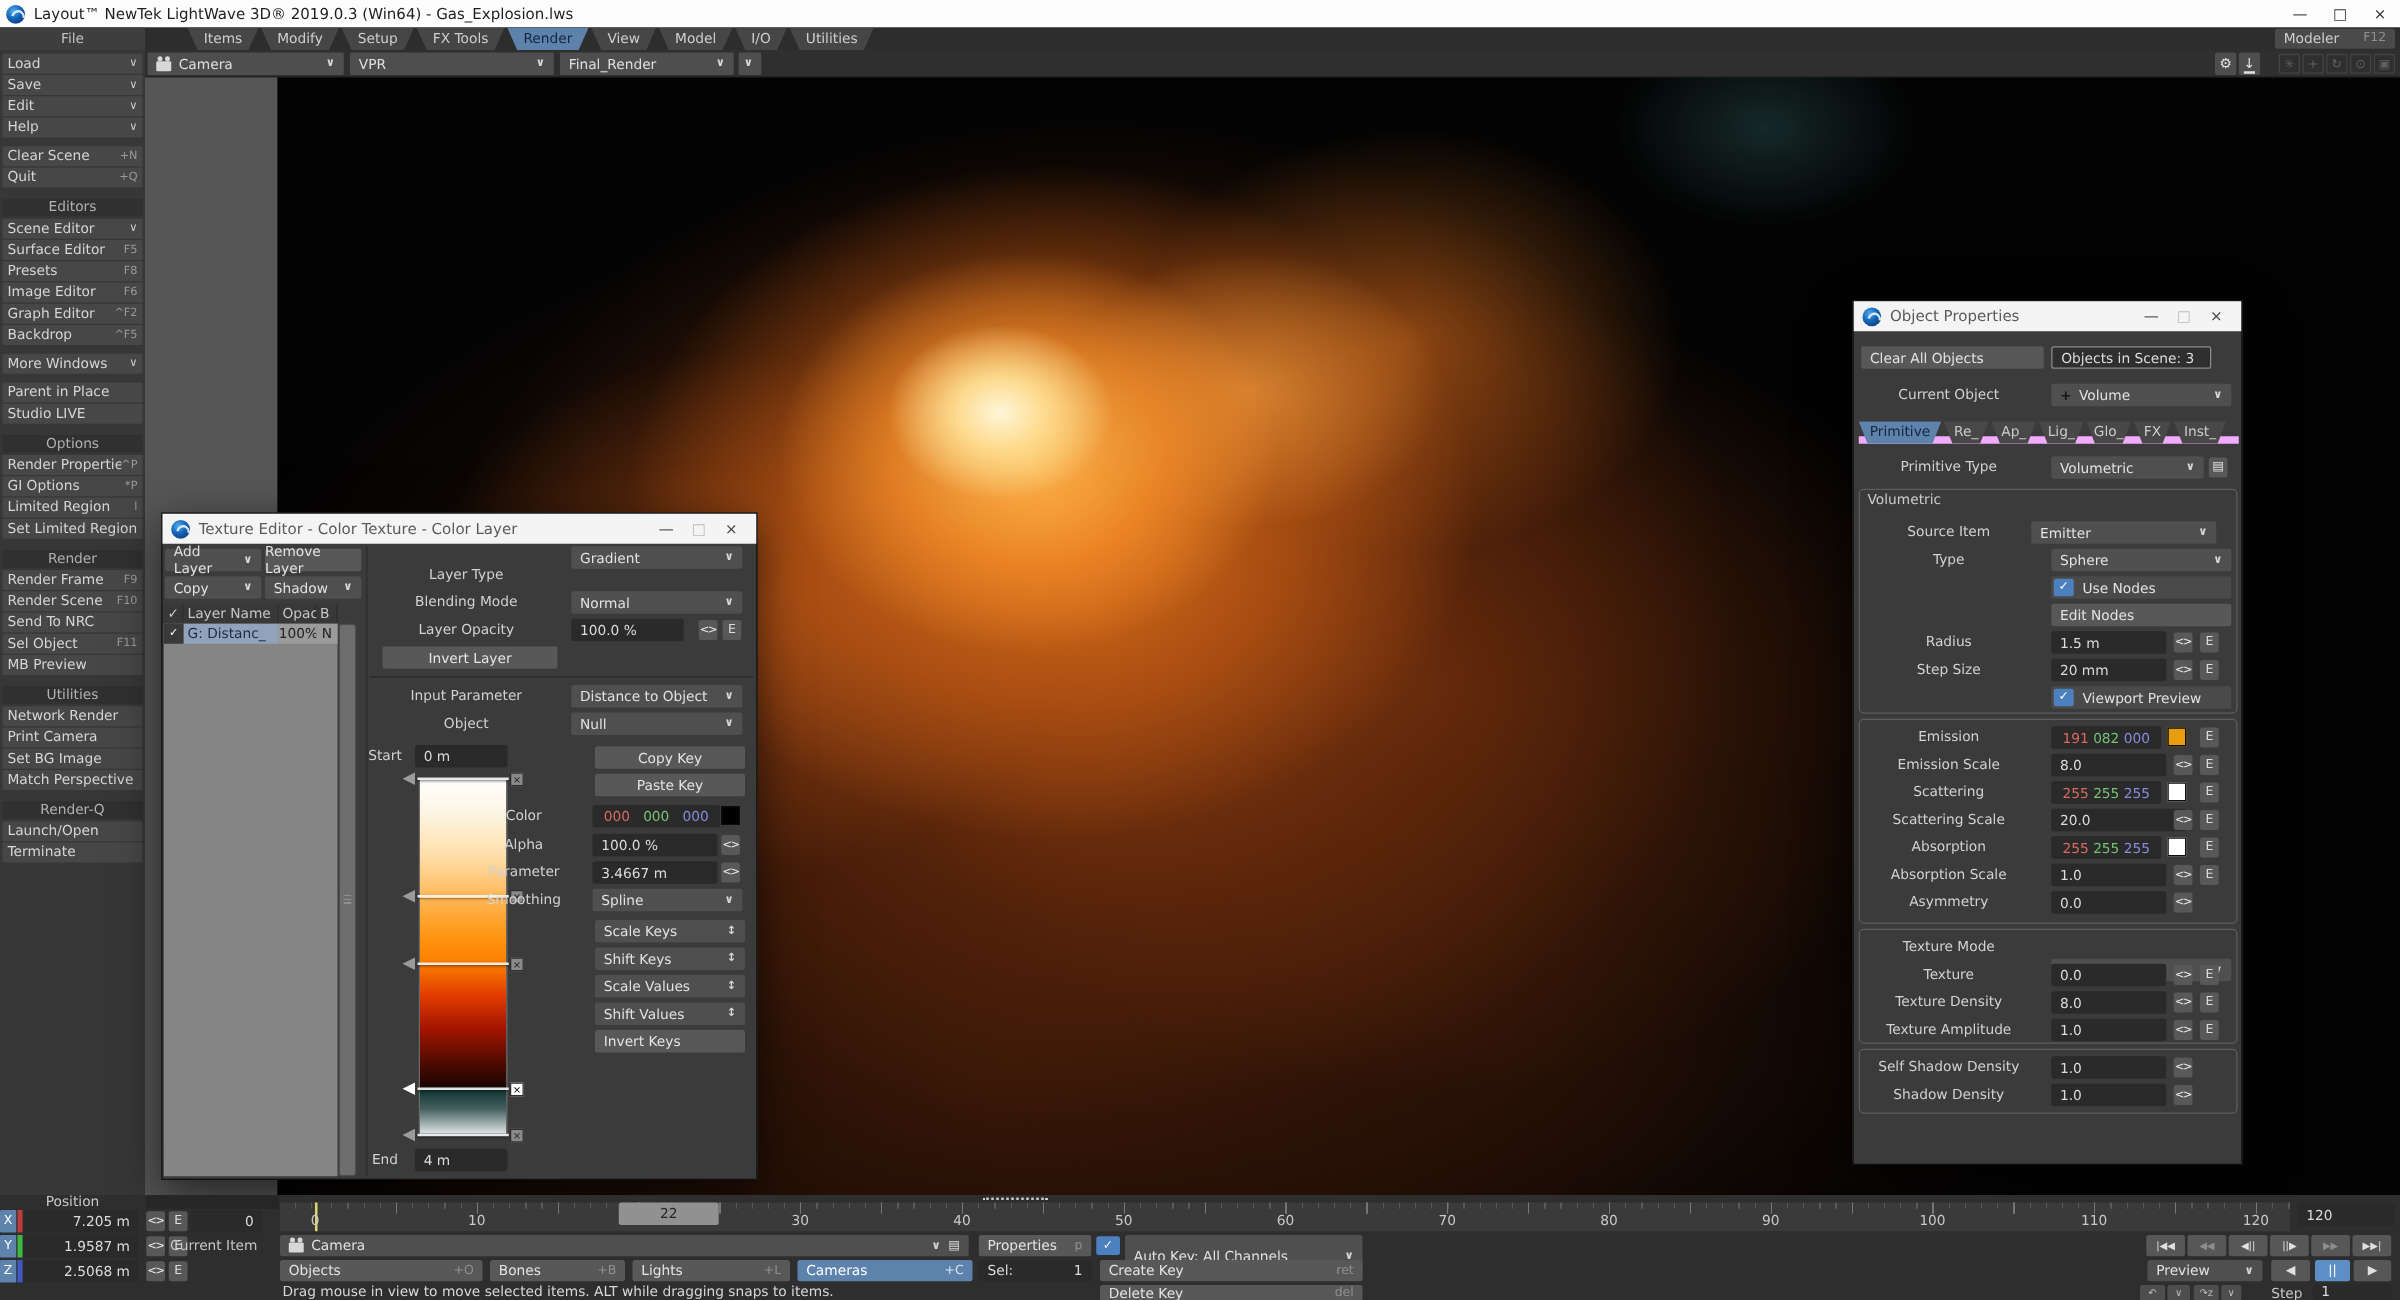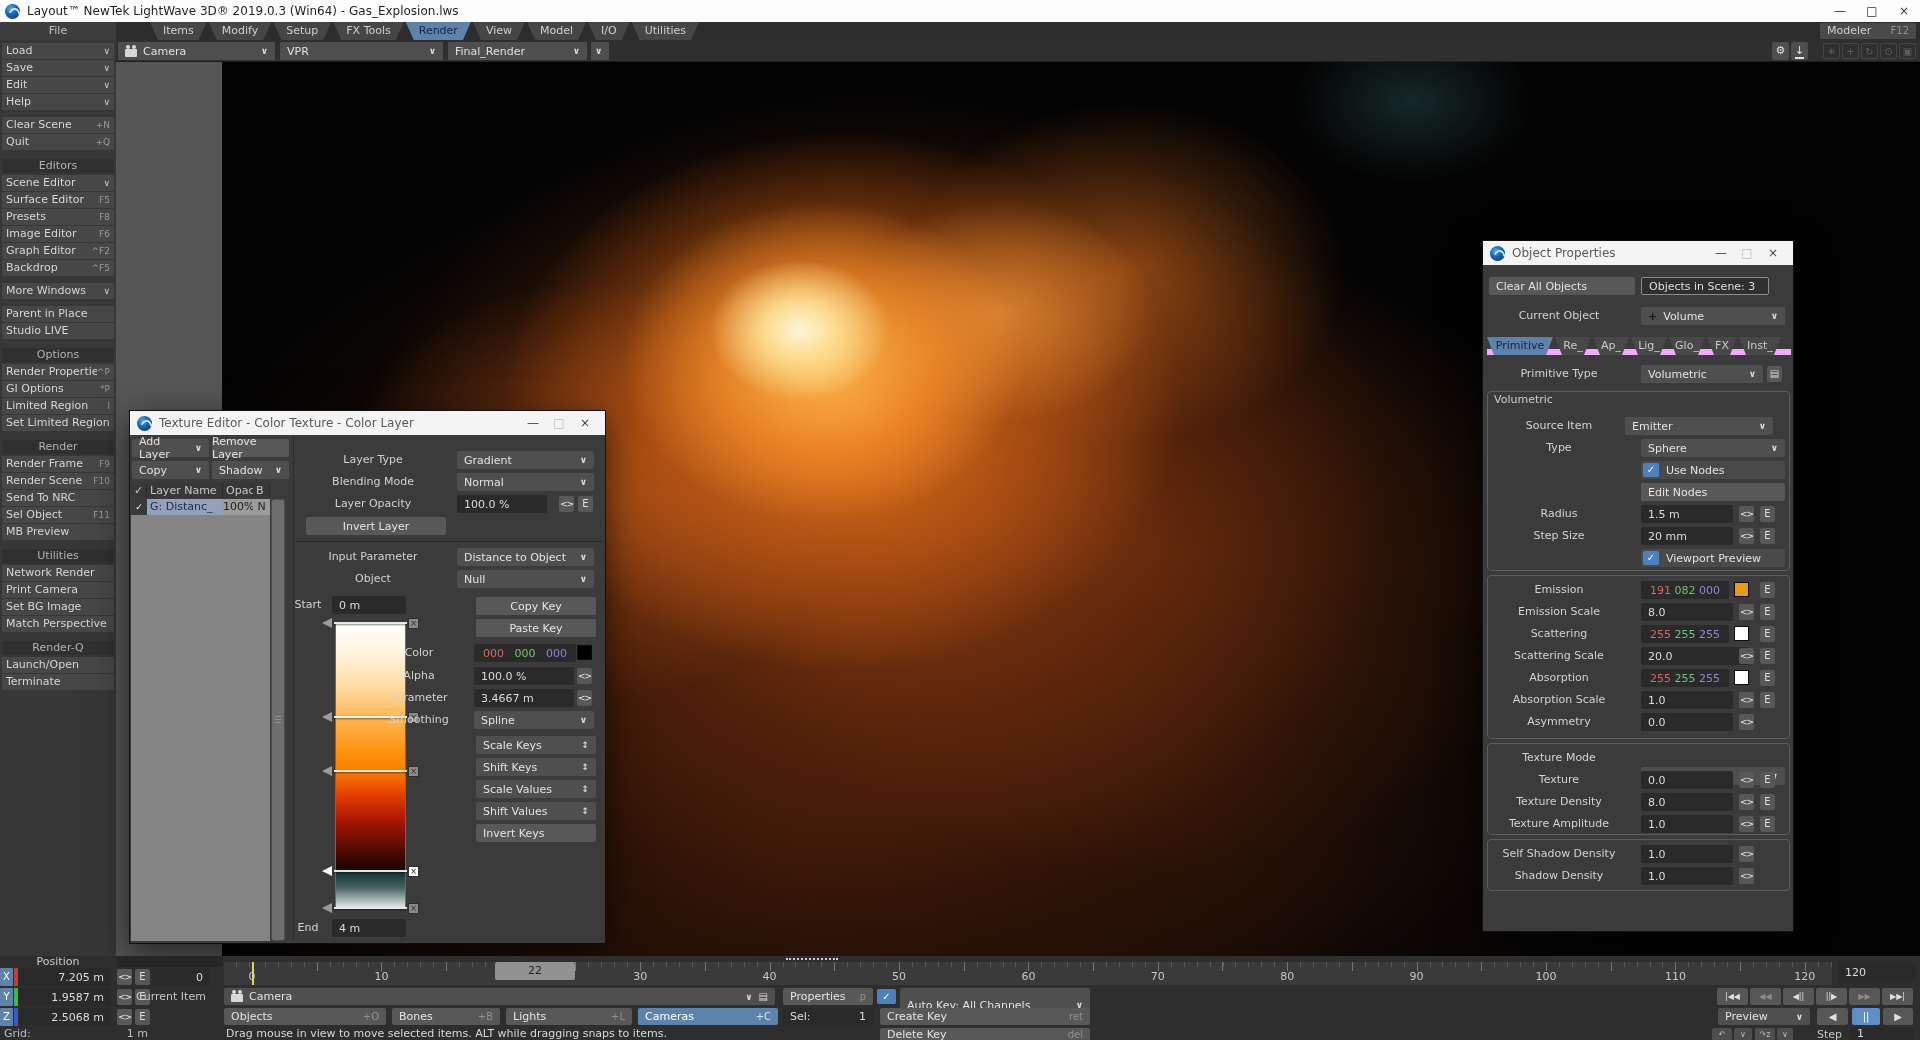--- a/index.html
+++ b/index.html
@@ -365,21 +365,21 @@
       </div>
     </div>
     <div class="scrollbar" style="left:141px;top:88px;width:14px;height:442px">
       <div class="thumb">
           <div class="grip"></div>
         </div>
     </div>
     <div class="sep" style="left:163px;top:26px;width:1px;height:504px;background:#2c2c2c"></div>
 
     <span class="lblr" style="left:168px;top:40px;width:150px">Layer Type</span>
-    <div class="dd" style="left:327px;top:40px;width:137px">
+    <div class="dd" style="left:327px;top:26px;width:137px">
       <span>Gradient</span>
       <b class="chev dd-sp">∨</b>
     </div>
     <span class="lblr" style="left:168px;top:62px;width:150px">Blending Mode</span>
     <div class="dd" style="left:327px;top:62px;width:137px">
       <span>Normal</span>
       <b class="chev dd-sp">∨</b>
     </div>
     <span class="lblr" style="left:168px;top:84px;width:150px">Layer Opacity</span>
     <div class="fld" style="left:327px;top:84px;width:90px">100.0 %</div>
@@ -674,24 +674,20 @@
       <span class="swapbtn" style="left:117px">&lt;&gt;</span>
       <span class="ebtn" style="left:135px">E</span>
       <span class="lblr" style="left:130px;top:0;width:82px;color:#c6c6c6">Current Item</span>
     </div>
     <div class="rowbox" style="top:52px">
       <span class="axbadge">Z</span>
         <span class="axbar" style="background: rgb(63, 88, 197);"></span>
       <span class="fld r" style="left:19px;width:92px">2.5068 m</span>
       <span class="swapbtn" style="left:117px">&lt;&gt;</span>
       <span class="ebtn" style="left:135px">E</span>
-    </div>
-    <div class="rowbox" style="top:72px;height:12px">
-      <span style="position:absolute;left:4px;line-height:12px;color:#bdbdbd">Grid:</span>
-      <span style="position:absolute;left:60px;width:88px;text-align:right;line-height:12px;color:#bdbdbd">1 m</span>
     </div>
 
     <div id="ruler">
       <div id="playhead"></div>
       <div id="scrub-handle">22</div>
       <div id="range-dots"></div>
     <span class="rlabel" style="left: 28px;">0</span>
         <span class="rlabel" style="left: 157.4px;">10</span>
         <span class="rlabel" style="left: 416.2px;">30</span>
         <span class="rlabel" style="left: 545.6px;">40</span>

